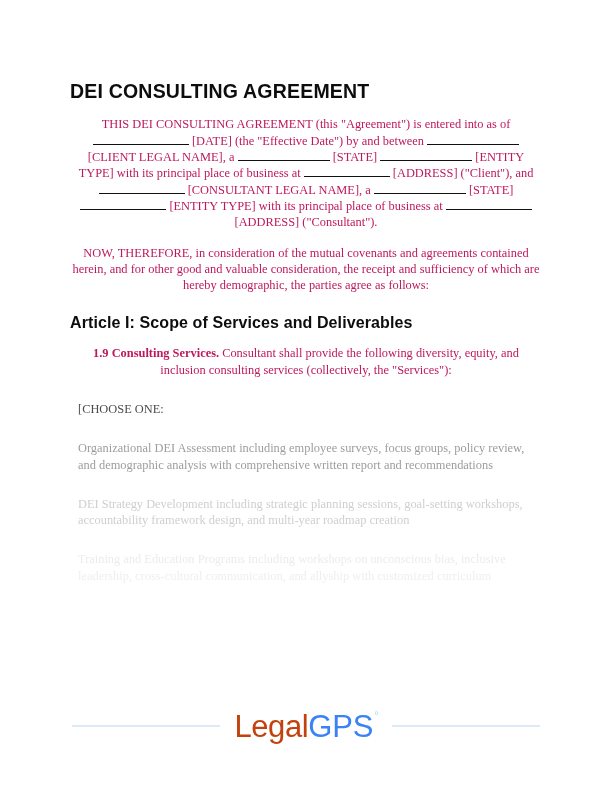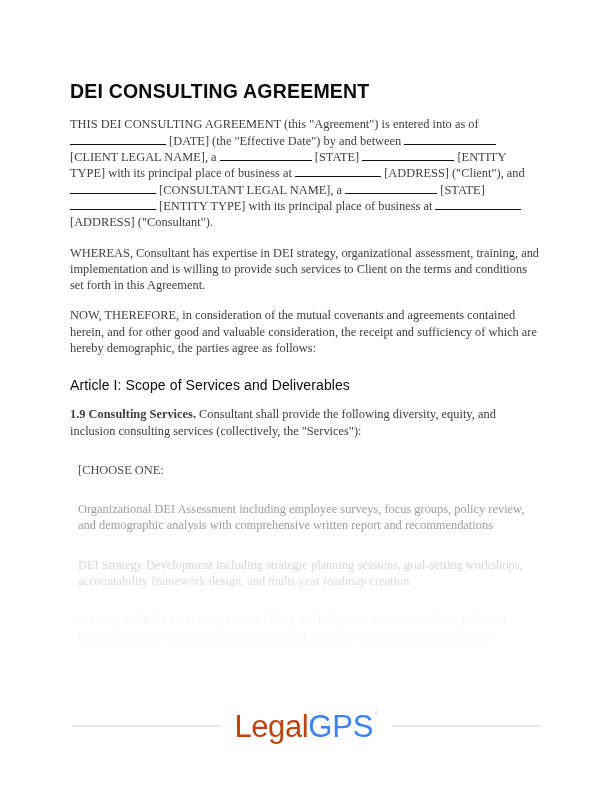--- a/index.html
+++ b/index.html
@@ -44,40 +44,40 @@
     padding-top: 80px;
     line-height: 1.15;
   }
 
   
   .para {
     font-size: 12.4px;
     line-height: 16.3px;
     margin: 0;
     padding-top: 14px;
-    color: #404040;
-    text-align: left;
+    color: #be185d;
+    text-align: center;
   }
   .para.tight { padding-top: 13px; }
 
   .blank {
     display: inline-block;
     border-bottom: 1px solid #111111;
     height: 11px;
     vertical-align: baseline;
   }
   .blank.w1 { width: 96px; }
   .blank.w2 { width: 92px; }
   .blank.w3 { width: 86px; }
 
   
   .article-heading {
     font-family: "Liberation Sans", "DejaVu Sans", sans-serif;
-    font-weight: normal;
-    font-size: 14px;
+    font-weight: bold;
+    font-size: 16px;
     color: #0d0d0d;
     margin: 0;
     padding-top: 21px;
     letter-spacing: 0.1px;
   }
 
   .section-lead {
     font-weight: bold;
   }
 
@@ -182,21 +182,20 @@
       <span>[CONSULTANT LEGAL NAME], a</span>
       <span class="blank w2"></span>
       <span>[STATE]</span>
       <span class="blank w3"></span>
       <span>[ENTITY TYPE] with its principal place of business at</span>
       <span class="blank w3"></span>
       <span>[ADDRESS] ("Consultant").</span>
     </p>
 
 
-    <p class="para">WHEREAS, Consultant has expertise in DEI strategy, organizational assessment, training, and implementation and is willing to provide such services to Client on the terms and conditions set forth in this Agreement.</p>
 
     <p class="para">NOW, THEREFORE, in consideration of the mutual covenants and agreements contained herein, and for other good and valuable consideration, the receipt and sufficiency of which are hereby demographic, the parties agree as follows:</p>
 
     <h2 class="article-heading">Article I: Scope of Services and Deliverables</h2>
 
     <p class="para tight"><span class="section-lead">1.9 Consulting Services.</span><span> Consultant shall provide the following diversity, equity, and inclusion consulting services (collectively, the "Services"):</span></p>
 
     <p class="fade-note fade-1">[CHOOSE ONE:</p>
 
     <p class="fade-note fade-2">Organizational DEI Assessment including employee surveys, focus groups, policy review, and demographic analysis with comprehensive written report and recommendations</p>

